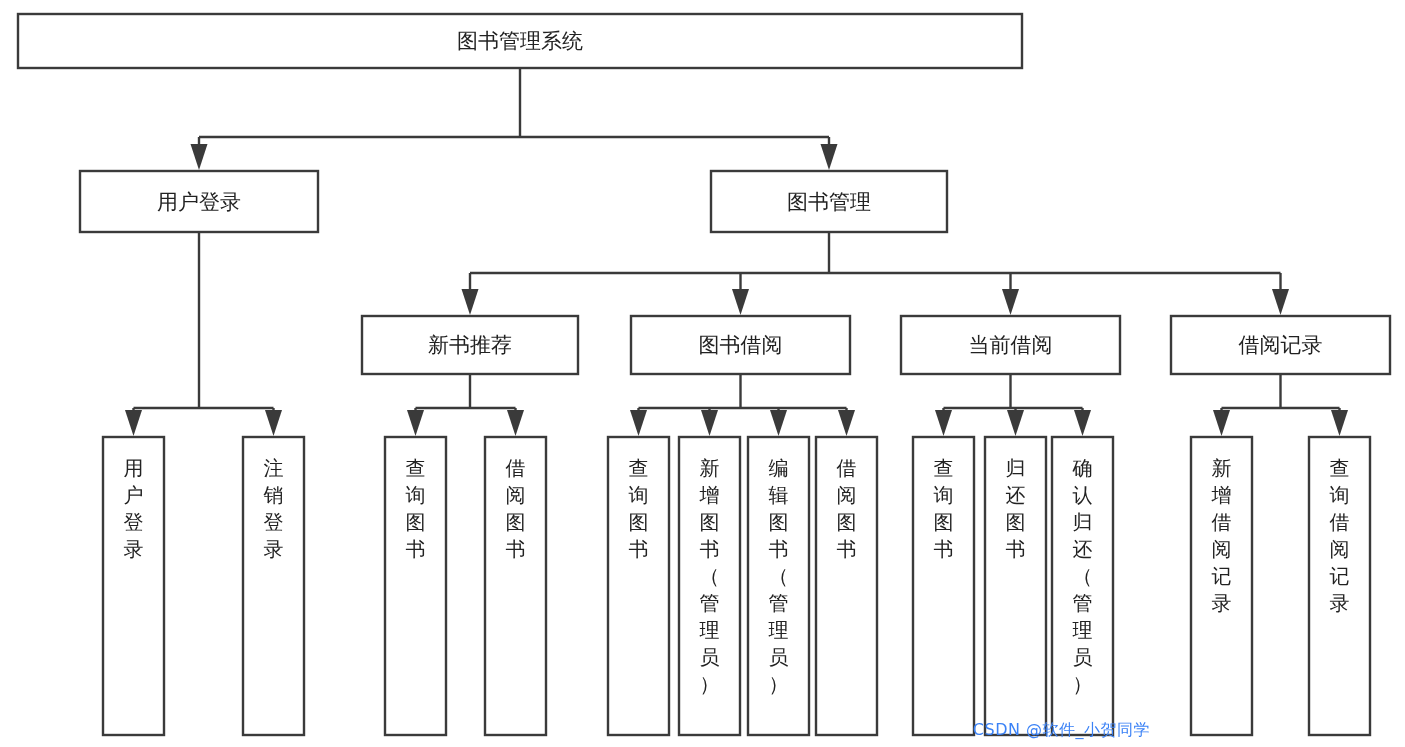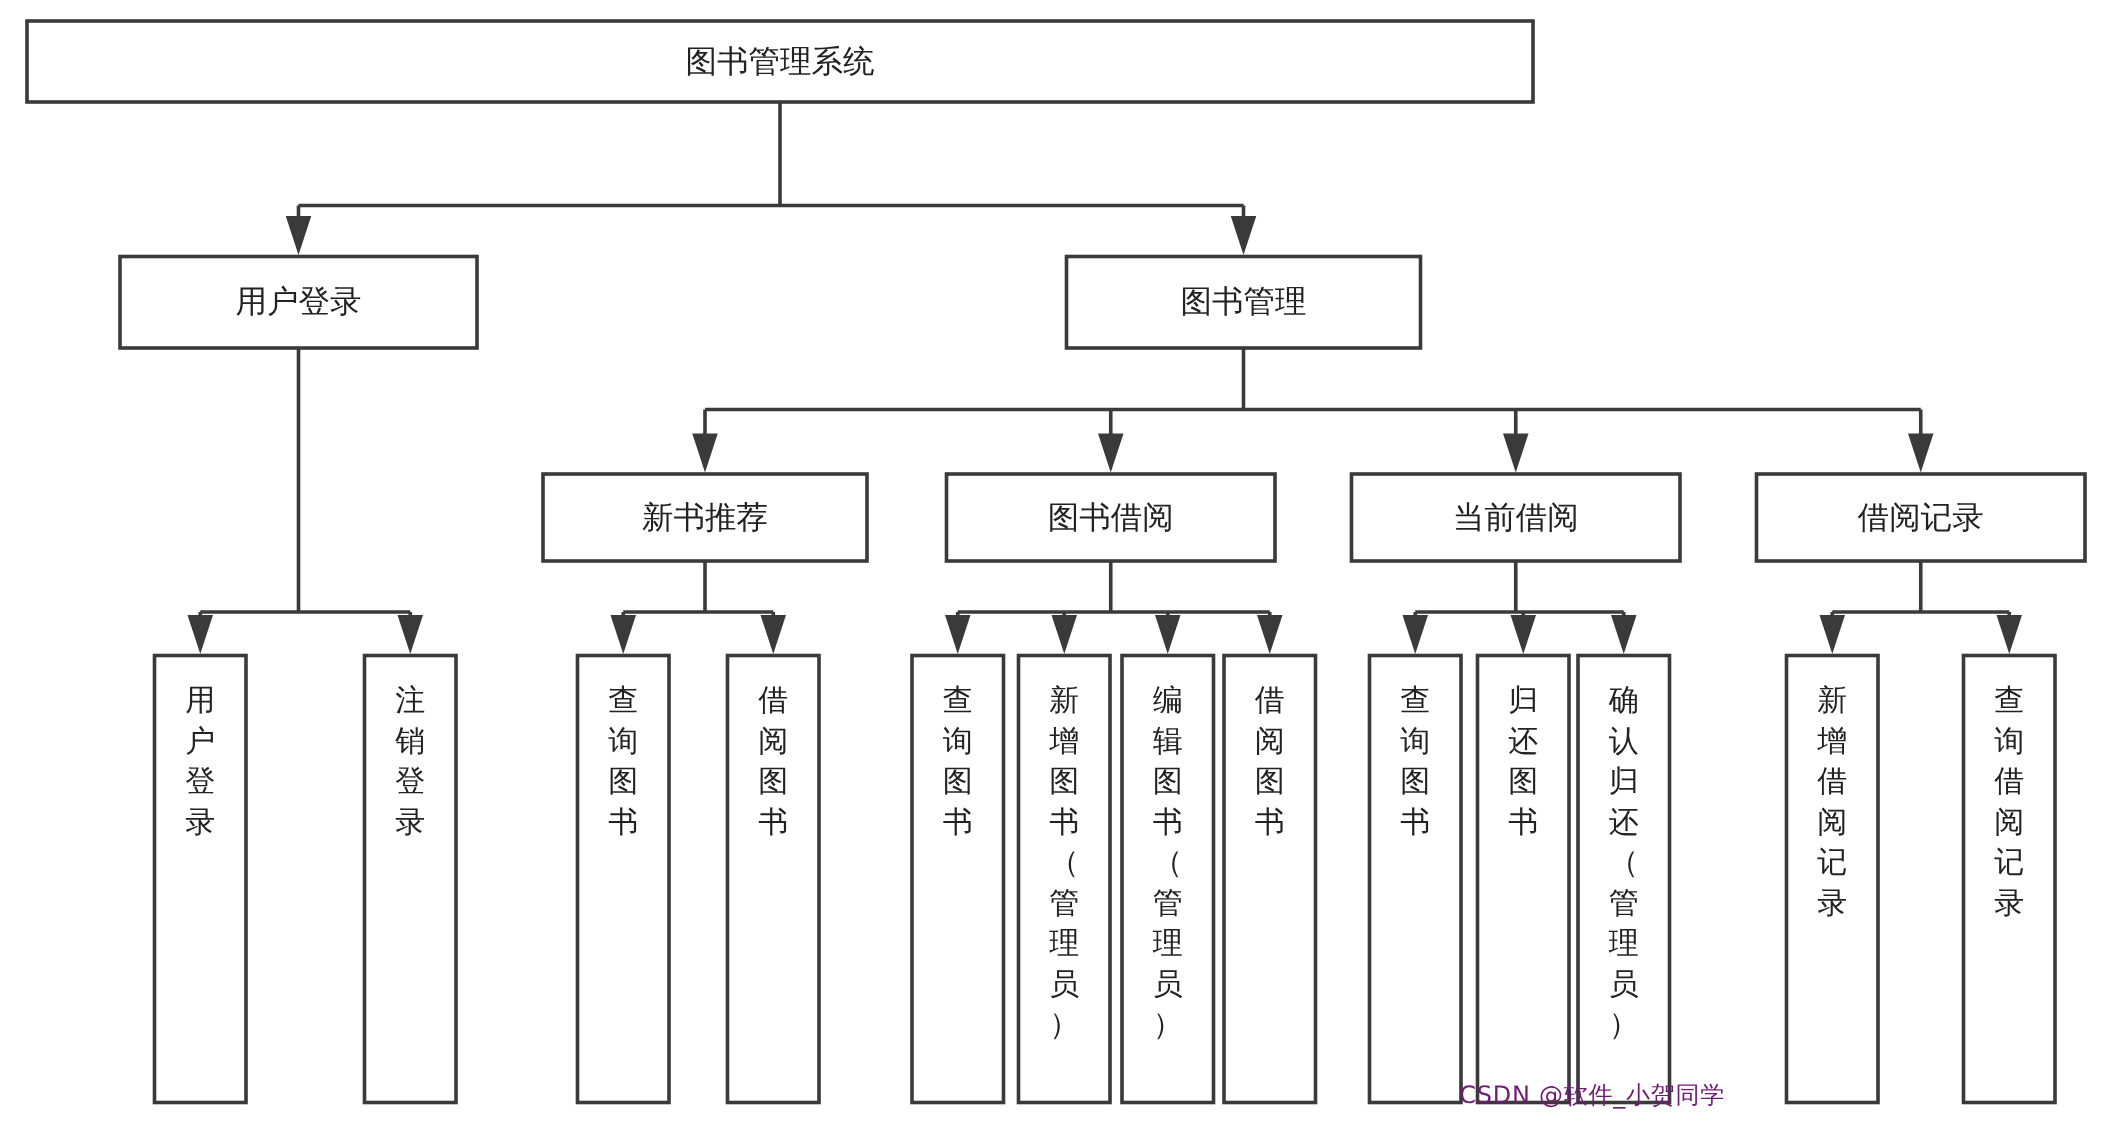--- a/index.html
+++ b/index.html
@@ -56,21 +56,21 @@
   }
   .node-label.vertical-label {
     font-size: 20px;
   }
   .watermark-text {
     position: absolute;
     right: 8px;
     bottom: 6px;
     font-family: "DejaVu Sans", "Liberation Sans", sans-serif;
     font-size: 16px;
-    color: #701a75;
+    color: #3b82f6;
     letter-spacing: 0.5px;
     white-space: nowrap;
     user-select: none;
   }
 </style>
 </head>
 <body>
 
 <div id="diagram-root">
   <svg class="diagram-canvas" id="diagram-canvas" viewBox="0 0 1405 747" xmlns="http://www.w3.org/2000/svg">

